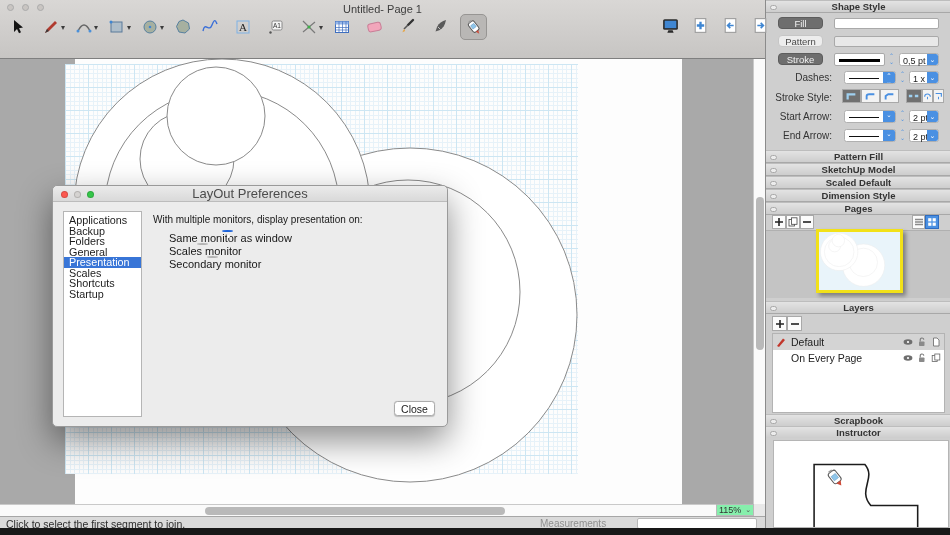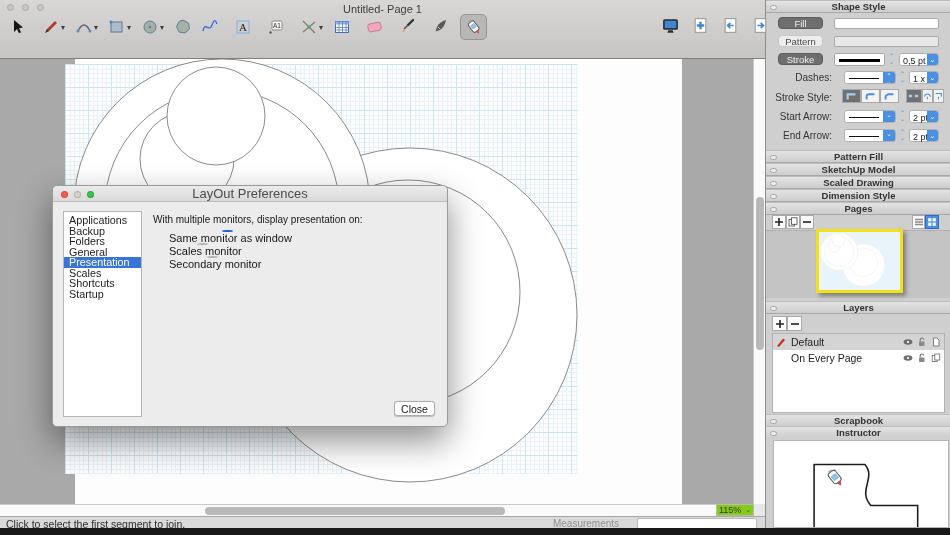--- a/index.html
+++ b/index.html
@@ -32,32 +32,32 @@
       repeating-linear-gradient(to bottom, #cde6f3 0 1px, transparent 1px 23px),
       repeating-linear-gradient(to right, #e7f2f9 0 1px, transparent 1px 4.6px),
       repeating-linear-gradient(to bottom, #e7f2f9 0 1px, transparent 1px 4.6px),
       #fdfdfd; }
   #objects { left:0; top:0; width:765px; height:473px; }
   #objects circle { fill:#ffffff; stroke:#8a8a8a; stroke-width:1; }
 
   
   #hscroll { left:0; top:504px; width:716px; height:12px; background:#fafafa; border-top:1px solid #c9c9c9; z-index:25;}
   #hthumb { left:205px; top:2px; width:300px; height:8px; background:#b9b9b9; border-radius:4px;}
-  #zoomctl { left:716px; top:504px; width:38px; height:12px; background:#84cc16; border:1px solid #b9b9b9;
+  #zoomctl { left:716px; top:504px; width:38px; height:12px; background:#86efac; border:1px solid #b9b9b9;
     font-size:9px; color:#333; display:flex; align-items:center; justify-content:space-between; padding:0 2px; z-index:26;}
   #zoomctl .chev{ font-size:7px; color:#555;}
   #vscroll { left:753px; top:43px; width:12px; height:461px; background:#fafafa; border-left:1px solid #c9c9c9; z-index:25;}
   #vthumb { left:2px; top:154px; width:8px; height:153px; background:#b9b9b9; border-radius:4px;}
   #sbcorner { left:754px; top:504px; width:11px; height:12px; background:#e8e8e8; z-index:25;}
 
   
   #statusbar { left:0; top:516px; width:765px; height:13px; background:#dadada; border-top:1px solid #a6a6a6;
     font-size:10.5px; color:#2e2e2e; z-index:26;}
   #statusmsg { left:6px; top:0.5px; }
-  #measlabel { left:540px; top:1px; width:92px; text-align:center; color:#8f8f8f; font-size:10px;}
+  #measlabel { left:540px; top:1px; width:92px; text-align:left; color:#8f8f8f; font-size:10px;}
   #measfield { left:637px; top:1px; width:120px; height:11px; background:#fff; border:1px solid #b8b8b8; border-radius:2px;}
   #darkstrip { left:0; top:528px; width:950px; height:7px; background:#181818; z-index:40;}
 
   
   #panel { left:765px; top:0; width:185px; height:535px; background:#cfcfcf; border-left:1px solid #8b8b8b; z-index:20;}
   .hdr { left:0; width:185px; height:13px; background:linear-gradient(#e3e3e3,#cdcdcd);
     border-top:1px solid #bdbdbd; border-bottom:1px solid #a8a8a8; text-align:center;
     font-size:9.5px; font-weight:bold; color:#333; line-height:12px; }
   .hdr .knob { position:absolute; left:4px; top:3.5px; width:7px; height:5px; border-radius:3px;
     background:#ececec; border:1px solid #a9a9a9; }
@@ -387,21 +387,21 @@
       </div>
     <div class="stepper" style="left:132px; top:0;">⌃<br>⌄</div>
     <div class="ddval" style="left:143px; width:30px;">
         <span class="txt">2 pt</span>
         <span class="cap">⌄</span>
       </div>
   </div>
 
   <div class="abs hdr" style="top:150px"><span class="knob"></span><span>Pattern Fill</span></div>
   <div class="abs hdr" style="top:163px"><span class="knob"></span><span>SketchUp Model</span></div>
-  <div class="abs hdr" style="top:176px"><span class="knob"></span><span>Scaled Drawing</span></div>
+  <div class="abs hdr" style="top:176px"><span class="knob"></span><span>Scaled Default</span></div>
   <div class="abs hdr" style="top:189px"><span class="knob"></span><span>Dimension Style</span></div>
   <div class="abs hdr" style="top:202px"><span class="knob"></span><span>Pages</span></div>
 
   <div class="abs" id="pg-tools">
     <div class="segbtn" style="left:6px">
         <svg viewBox="0 0 10 10">
           <path d="M5 1 V9 M1 5 H9" stroke="#222" stroke-width="1.6"></path>
         </svg>
       </div>
     <div class="segbtn" style="left:20px">

